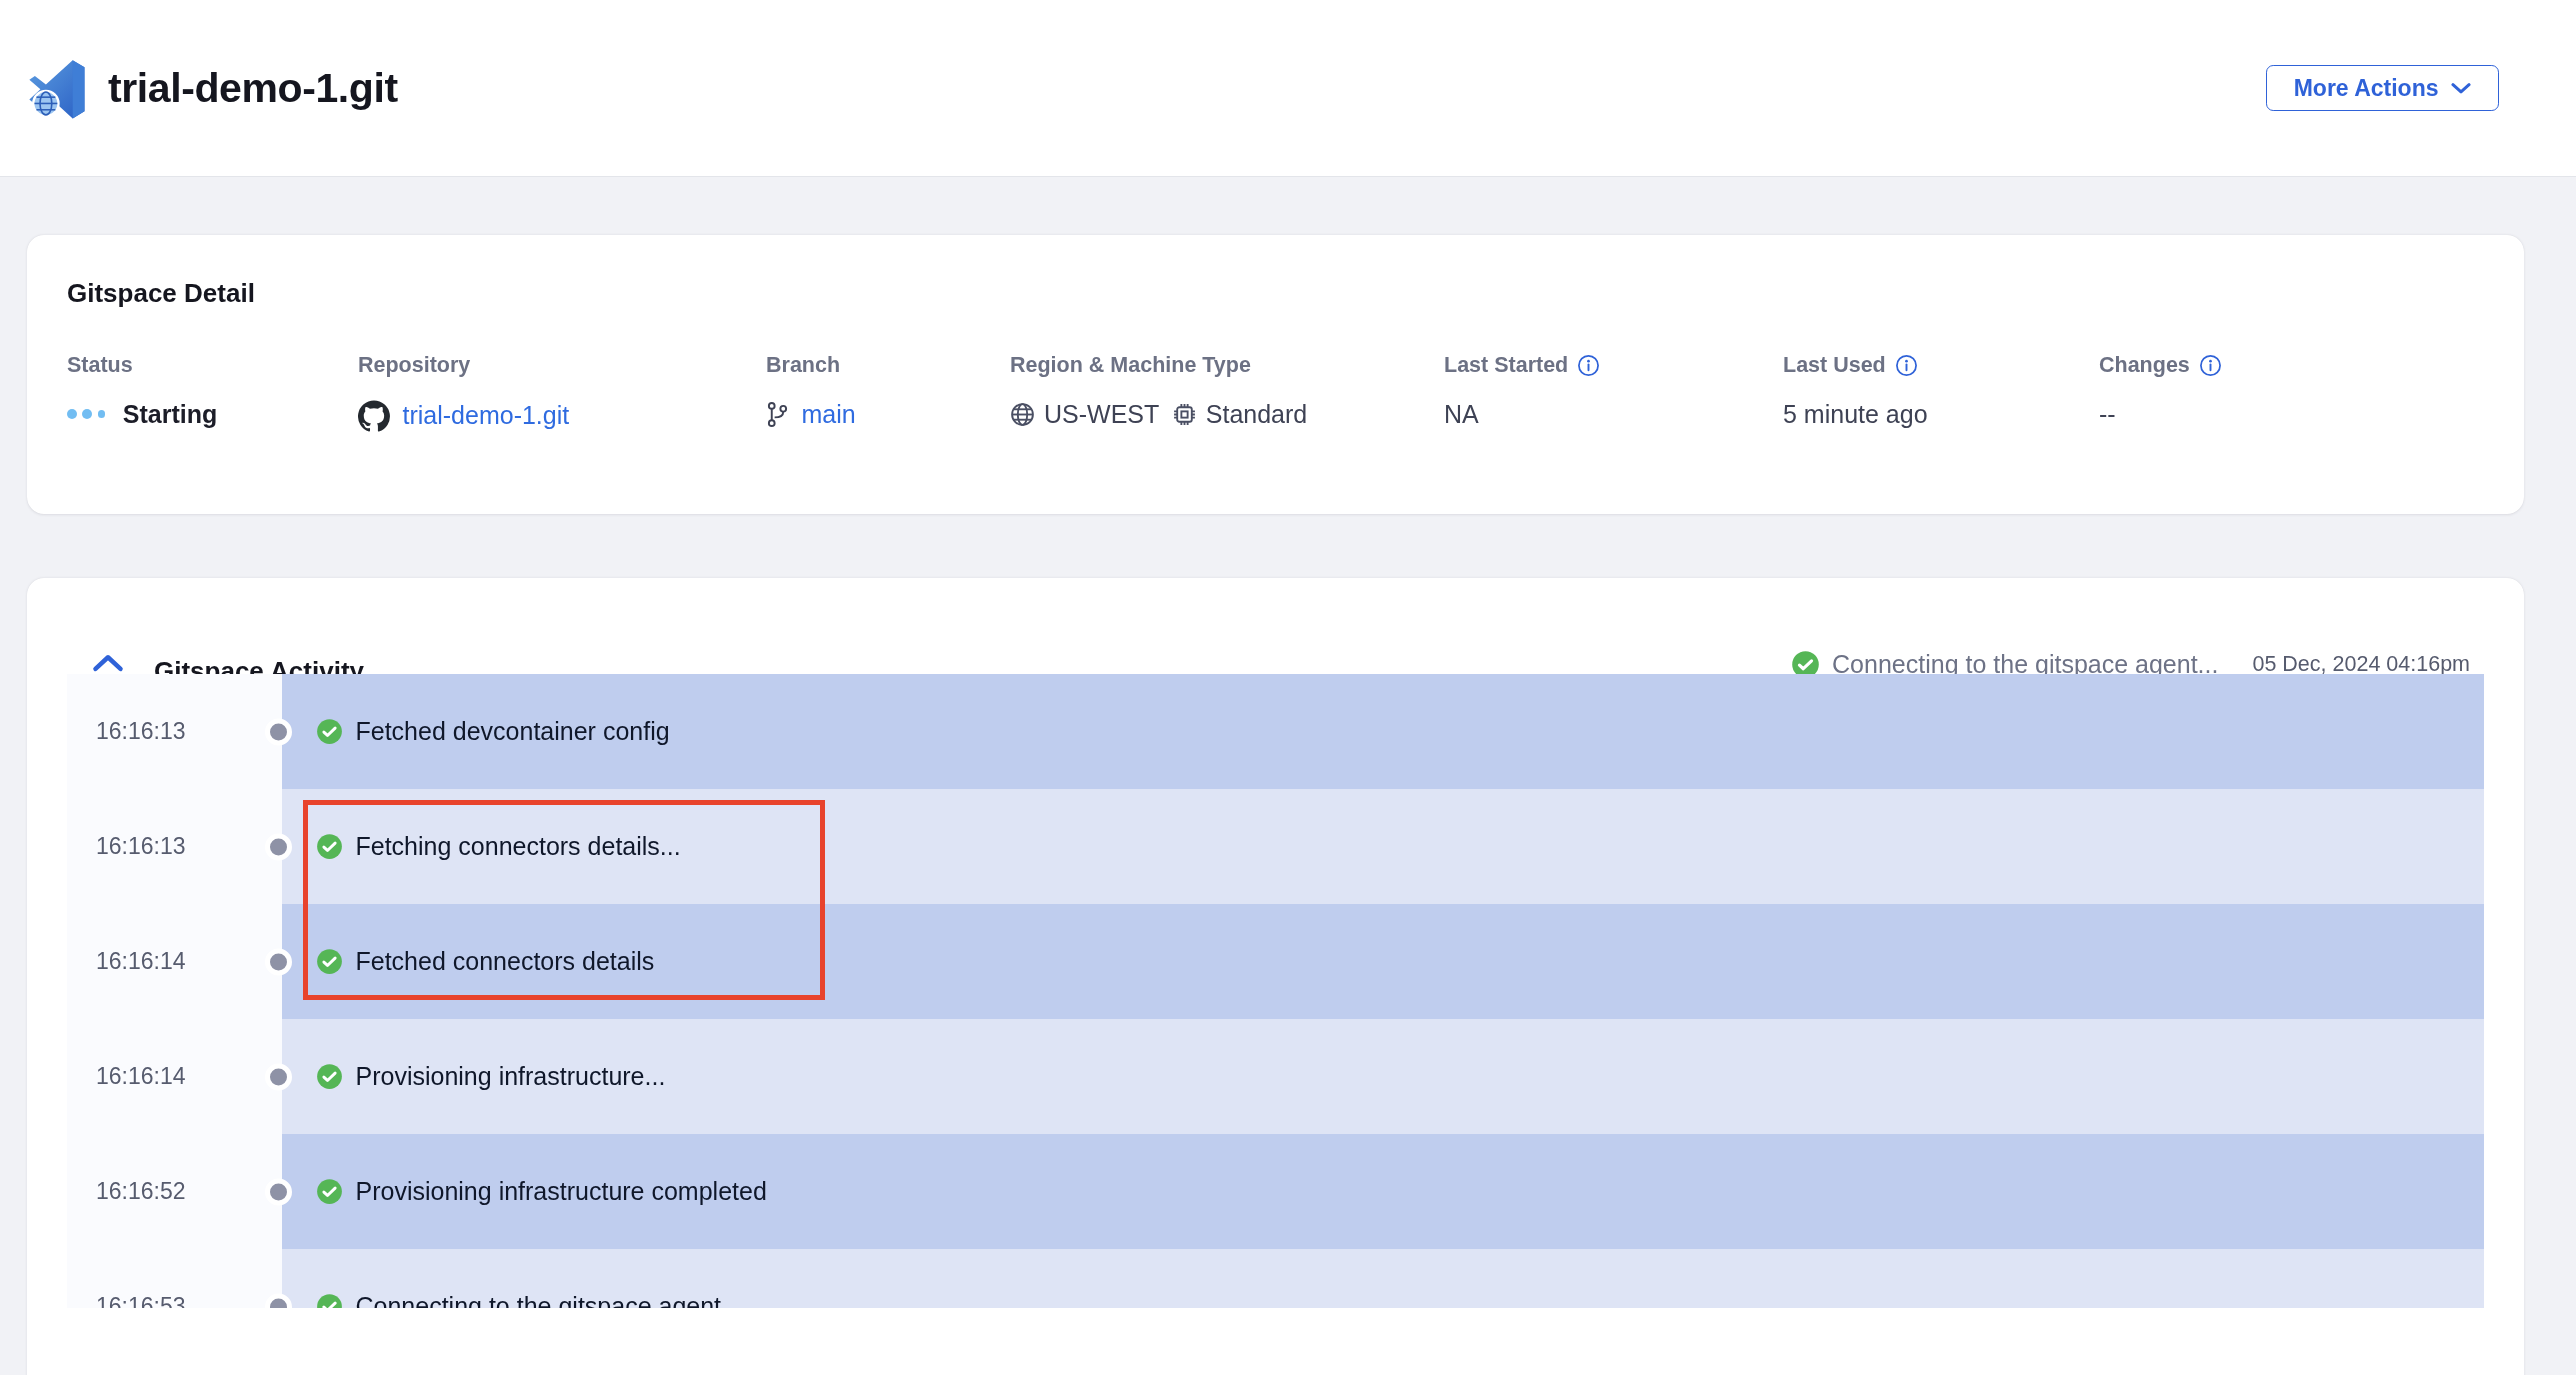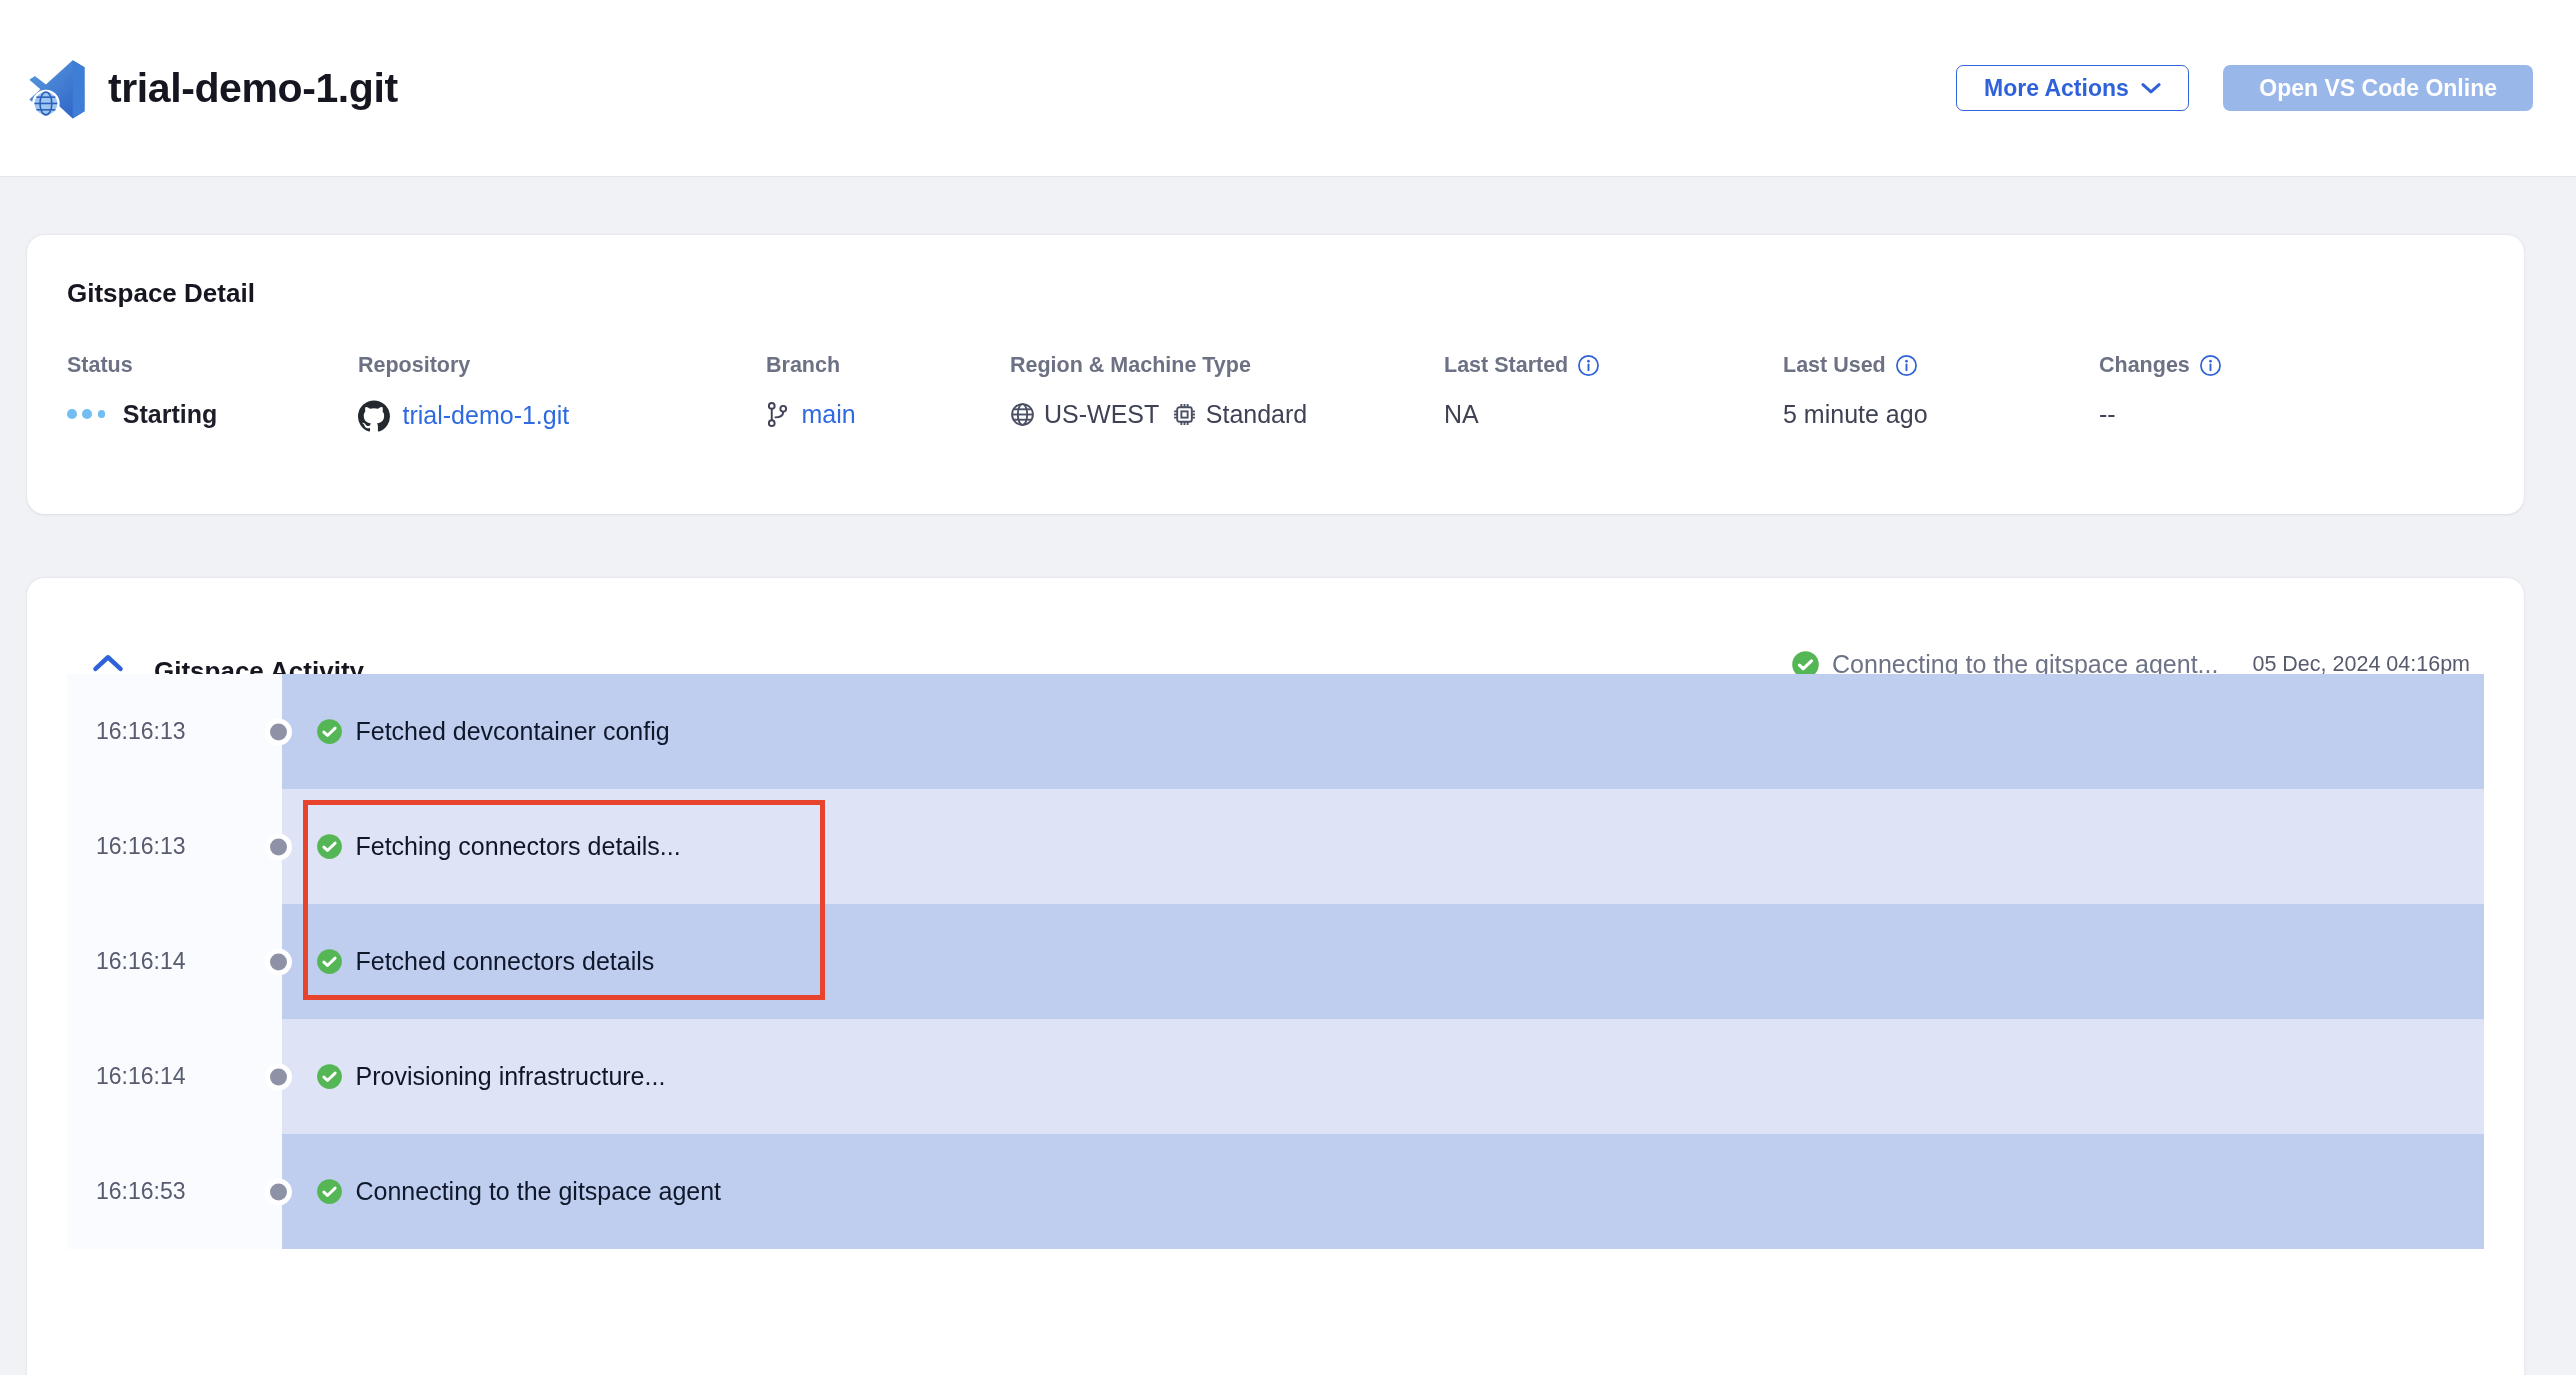--- a/index.html
+++ b/index.html
@@ -137,23 +137,20 @@
     <line x1="12" y1="67" x2="36" y2="67" stroke="#2d5fb8" stroke-width="2"></line>
   </svg>
   <div class="page-title">trial-demo-1.git</div>
   <div class="topbar-spacer"></div>
   <div class="btn btn-outline">
     <span>More Actions</span>
     <svg width="20" height="12.5" viewBox="0 0 22 14">
       <polyline points="2,3 11,11 20,3" fill="none" stroke="#2f62d8" stroke-width="3.4" stroke-linecap="round" stroke-linejoin="round"></polyline>
     </svg>
   </div>
-  <div class="btn btn-primary-disabled">
-    <span>Open VS Code Online</span>
-  </div>
 </div>
 
 <div class="card card-detail">
   <div class="card-title">Gitspace Detail</div>
 
   <div class="field f-status">
     <div class="flabel">Status</div>
     <div class="fvalue">
       <span class="loading-dots">
           <i></i>
@@ -315,20 +312,31 @@
     <div class="log-msg-cell">
       <span class="timeline-dot"></span>
       <svg class="check-ico" width="27" height="27" viewBox="0 0 24 24">
         <circle cx="12" cy="12" r="11" fill="#55b656"></circle>
         <path d="M7 12.5l3.2 3L17 9" stroke="#fff" stroke-width="2.6" fill="none" stroke-linecap="round" stroke-linejoin="round"></path>
       </svg>
       <span class="log-msg">Provisioning infrastructure...</span>
     </div>
   </div>
 
+  <div class="log-row">
+    <div class="log-time">16:16:52</div>
+    <div class="log-msg-cell">
+      <span class="timeline-dot"></span>
+      <svg class="check-ico" width="27" height="27" viewBox="0 0 24 24">
+        <circle cx="12" cy="12" r="11" fill="#55b656"></circle>
+        <path d="M7 12.5l3.2 3L17 9" stroke="#fff" stroke-width="2.6" fill="none" stroke-linecap="round" stroke-linejoin="round"></path>
+      </svg>
+      <span class="log-msg">Provisioning infrastructure completed</span>
+    </div>
+  </div>
 
   <div class="log-row">
     <div class="log-time">16:16:53</div>
     <div class="log-msg-cell">
       <span class="timeline-dot"></span>
       <svg class="check-ico" width="27" height="27" viewBox="0 0 24 24">
         <circle cx="12" cy="12" r="11" fill="#55b656"></circle>
         <path d="M7 12.5l3.2 3L17 9" stroke="#fff" stroke-width="2.6" fill="none" stroke-linecap="round" stroke-linejoin="round"></path>
       </svg>
       <span class="log-msg">Connecting to the gitspace agent</span>

